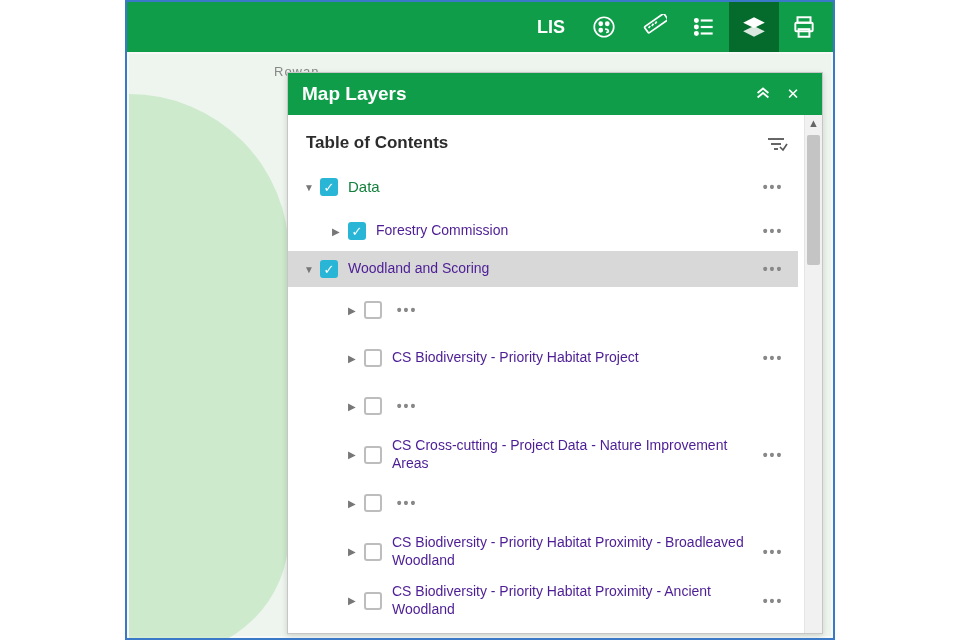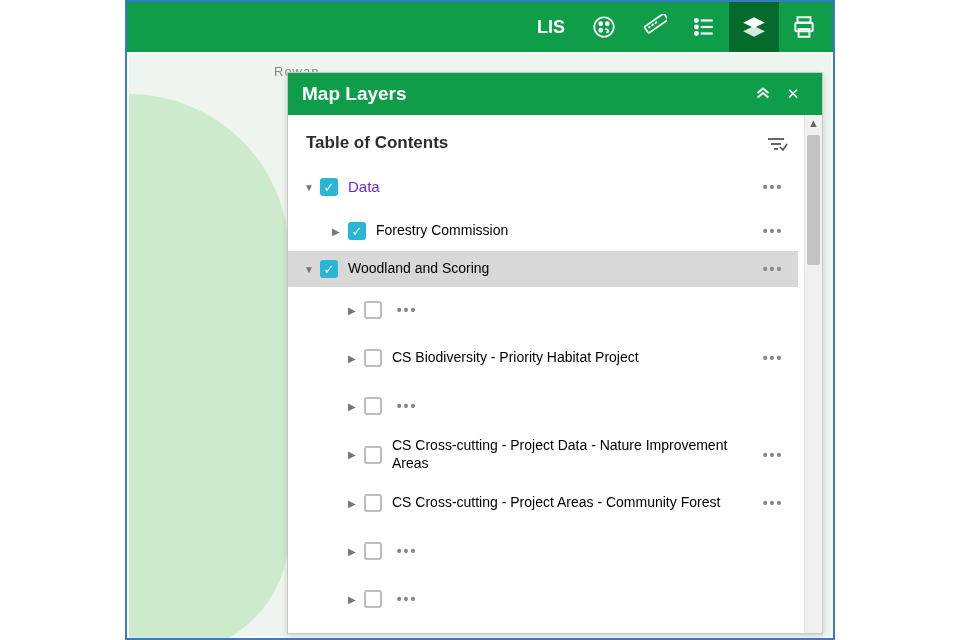--- a/index.html
+++ b/index.html
@@ -180,23 +180,23 @@
   .cb.checked {
     background: #29b6d6;
     border-color: #29b6d6;
     color: #fff;
     font-size: 13px;
   }
   .node-label {
     flex: 1;
     line-height: 1.25;
     padding-right: 6px;
-    color: #000000;
-  }
-  .node.root .node-label { font-size: 15px; color: #6d28d9; }
+    color: #4c1d95;
+  }
+  .node.root .node-label { font-size: 15px; color: #15803d; }
   .menu-dots {
     width: 30px;
     text-align: center;
     color: #888;
     font-weight: 700;
     letter-spacing: 2px;
     cursor: pointer;
     flex-shrink: 0;
     margin-right: 4px;
   }
@@ -334,33 +334,34 @@
               <div class="node indent-2">
                 <span class="caret">▶</span>
                 <span class="cb"></span>
                 <span class="node-label">CS Cross-cutting - Project Data - Nature Improvement Areas</span>
                 <span class="menu-dots">•••</span>
               </div>
 
               <div class="node indent-2">
                 <span class="caret">▶</span>
                 <span class="cb"></span>
-                <span class="node-label">CS Cross-cutting - Project Areas - Community Forest</span>
-                <span class="menu-dots">•••</span>
-              </div>
-
-              <div class="node indent-2">
-                <span class="caret">▶</span>
-                <span class="cb"></span>
-                <span class="menu-dots">•••</span>
-              </div>
-
-              <div class="node indent-2">
-                <span class="caret">▶</span>
-                <span class="cb"></span>
+                <span class="menu-dots">•••</span>
+              </div>
+
+              <div class="node indent-2">
+                <span class="caret">▶</span>
+                <span class="cb"></span>
+                <span class="node-label">CS Biodiversity - Priority Habitat Proximity - Broadleaved Woodland</span>
+                <span class="menu-dots">•••</span>
+              </div>
+
+              <div class="node indent-2">
+                <span class="caret">▶</span>
+                <span class="cb"></span>
+                <span class="node-label">CS Biodiversity - Priority Habitat Proximity - Ancient Woodland</span>
                 <span class="menu-dots">•••</span>
               </div>
 
             </div>
 
           </div>
 
         </div>
       </div>
 

